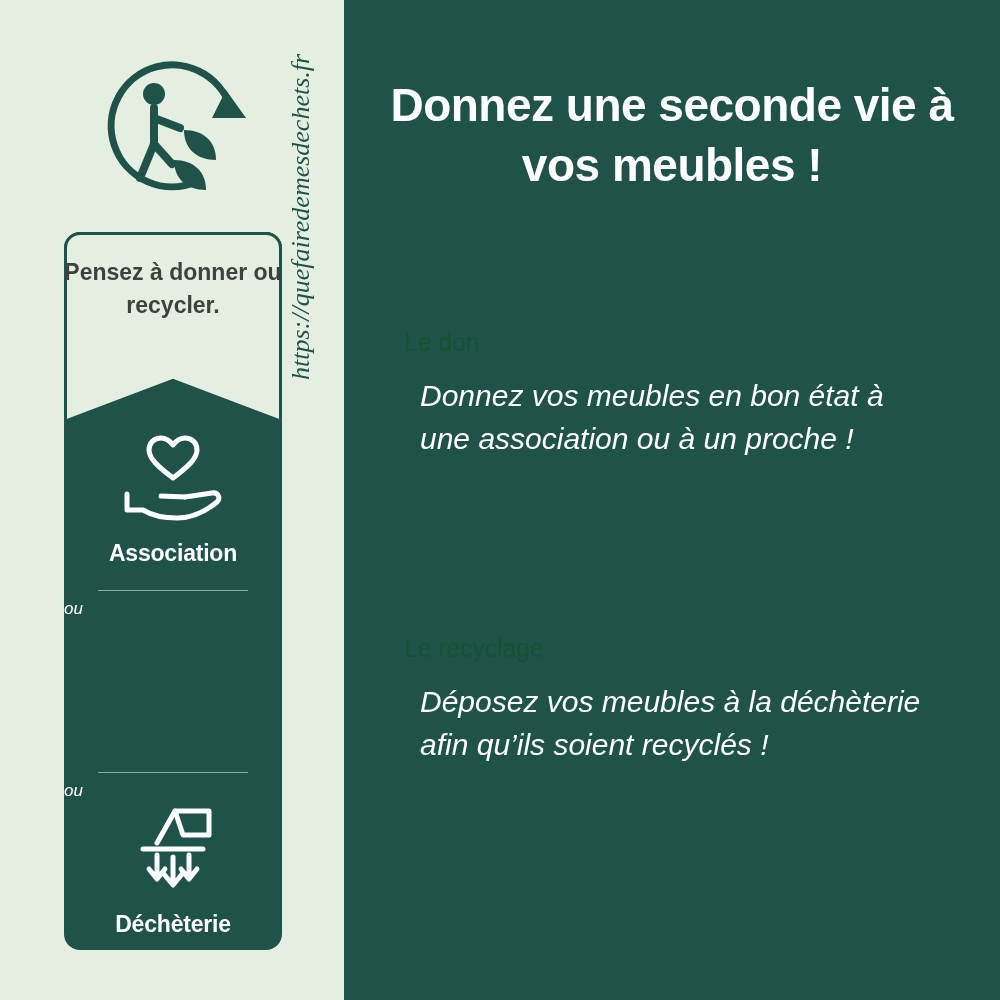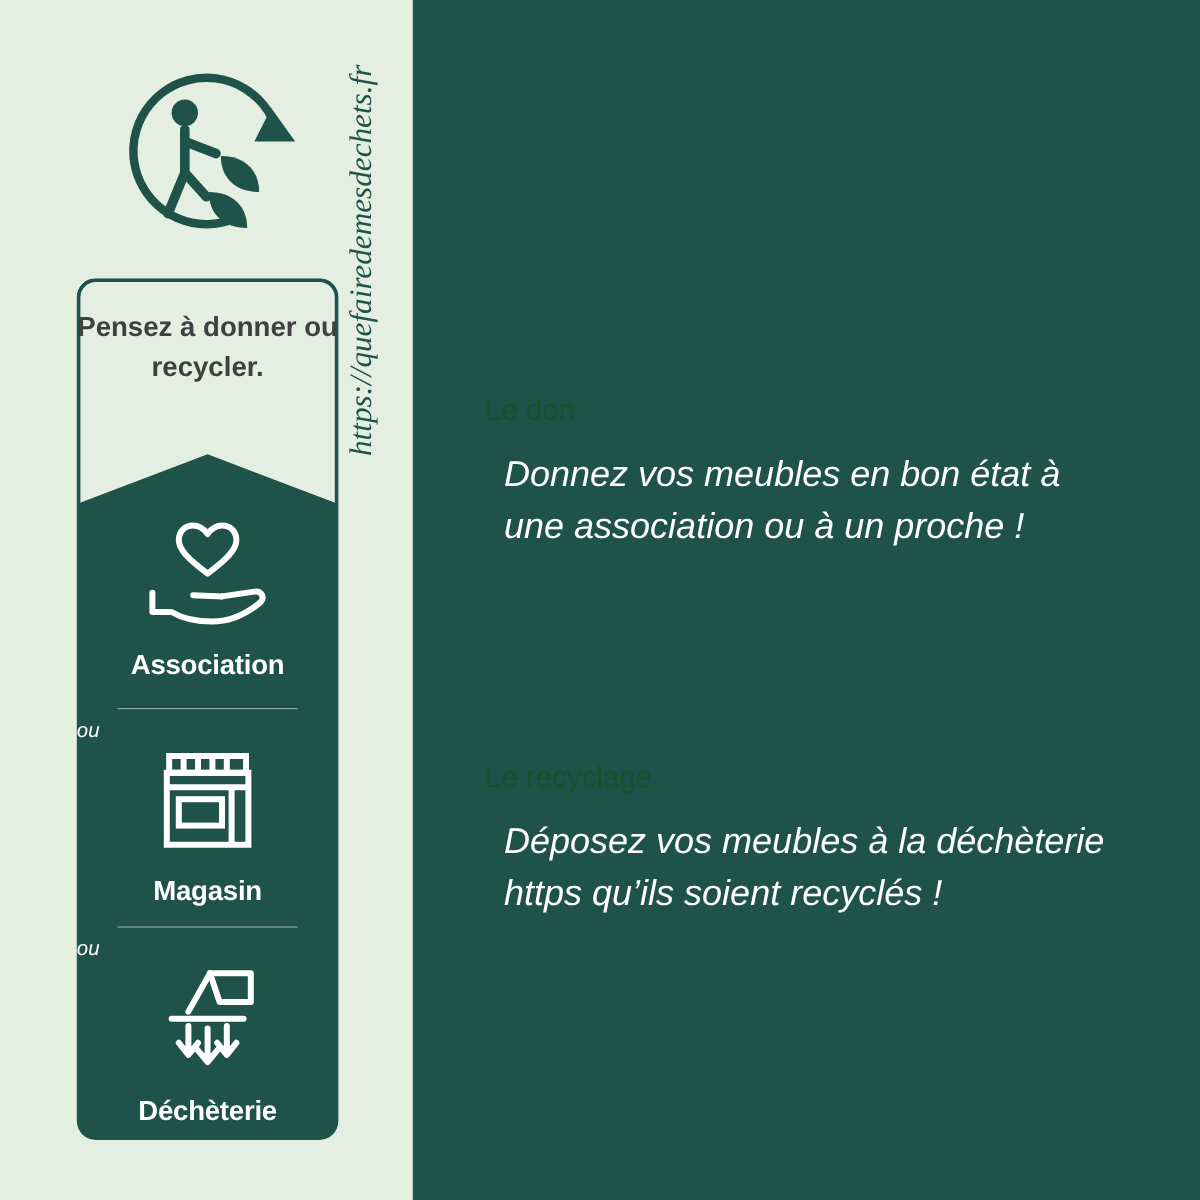--- a/index.html
+++ b/index.html
@@ -198,35 +198,20 @@
       </svg>
     </span>
     <div class="step-label">Association</div>
   </div>
 
   <div class="connector" id="connector-1">
     <span class="rule"></span>
     <span>ou</span>
   </div>
 
-  <div class="step" id="step-magasin">
-    <span class="step-icon">
-      <svg viewBox="0 0 120 90" width="120" height="90" aria-hidden="true">
-        <g fill="none" stroke="#ffffff" stroke-width="5">
-          <rect x="28" y="8" width="64" height="14"></rect>
-          <path d="M26 22 L94 22 L94 82 L26 82 Z"></path>
-          <path d="M26 34 L94 34"></path>
-          <rect x="36" y="44" width="36" height="22"></rect>
-          <path d="M80 34 L80 82"></path>
-          <path d="M40 8 L40 22 M52 8 L52 22 M64 8 L64 22 M76 8 L76 22"></path>
-        </g>
-      </svg>
-    </span>
-    <div class="step-label">Magasin</div>
-  </div>
 
   <div class="connector" id="connector-2">
     <span class="rule"></span>
     <span>ou</span>
   </div>
 
   <div class="step" id="step-dechetterie">
     <span class="step-icon">
       <svg viewBox="0 0 120 90" width="120" height="90" aria-hidden="true">
         <g fill="none" stroke="#ffffff" stroke-width="5" stroke-linejoin="round" stroke-linecap="round">
@@ -237,24 +222,25 @@
           <path d="M76 50 L76 70 M68 64 L76 74 L84 64"></path>
           <path d="M60 52 L60 76 M50 68 L60 80 L70 68"></path>
         </g>
       </svg>
     </span>
     <div class="step-label">Déchèterie</div>
   </div>
 
   <div class="url">https://quefairedemesdechets.fr</div>
 
+  <div class="headline">Donnez une seconde vie à vos meubles !</div>
 
   <div class="section" id="section-don">
     <h2 class="section-title">Le don</h2>
     <p class="section-body">Donnez vos meubles en bon état à une association ou à un proche !</p>
   </div>
 
   <div class="section" id="section-recyclage">
     <h2 class="section-title">Le recyclage</h2>
-    <p class="section-body">Déposez vos meubles à la déchèterie https qu’ils soient recyclés !</p>
+    <p class="section-body">Déposez vos meubles à la déchèterie afin qu’ils soient recyclés !</p>
   </div>
 
 </div>
 
 </body></html>

